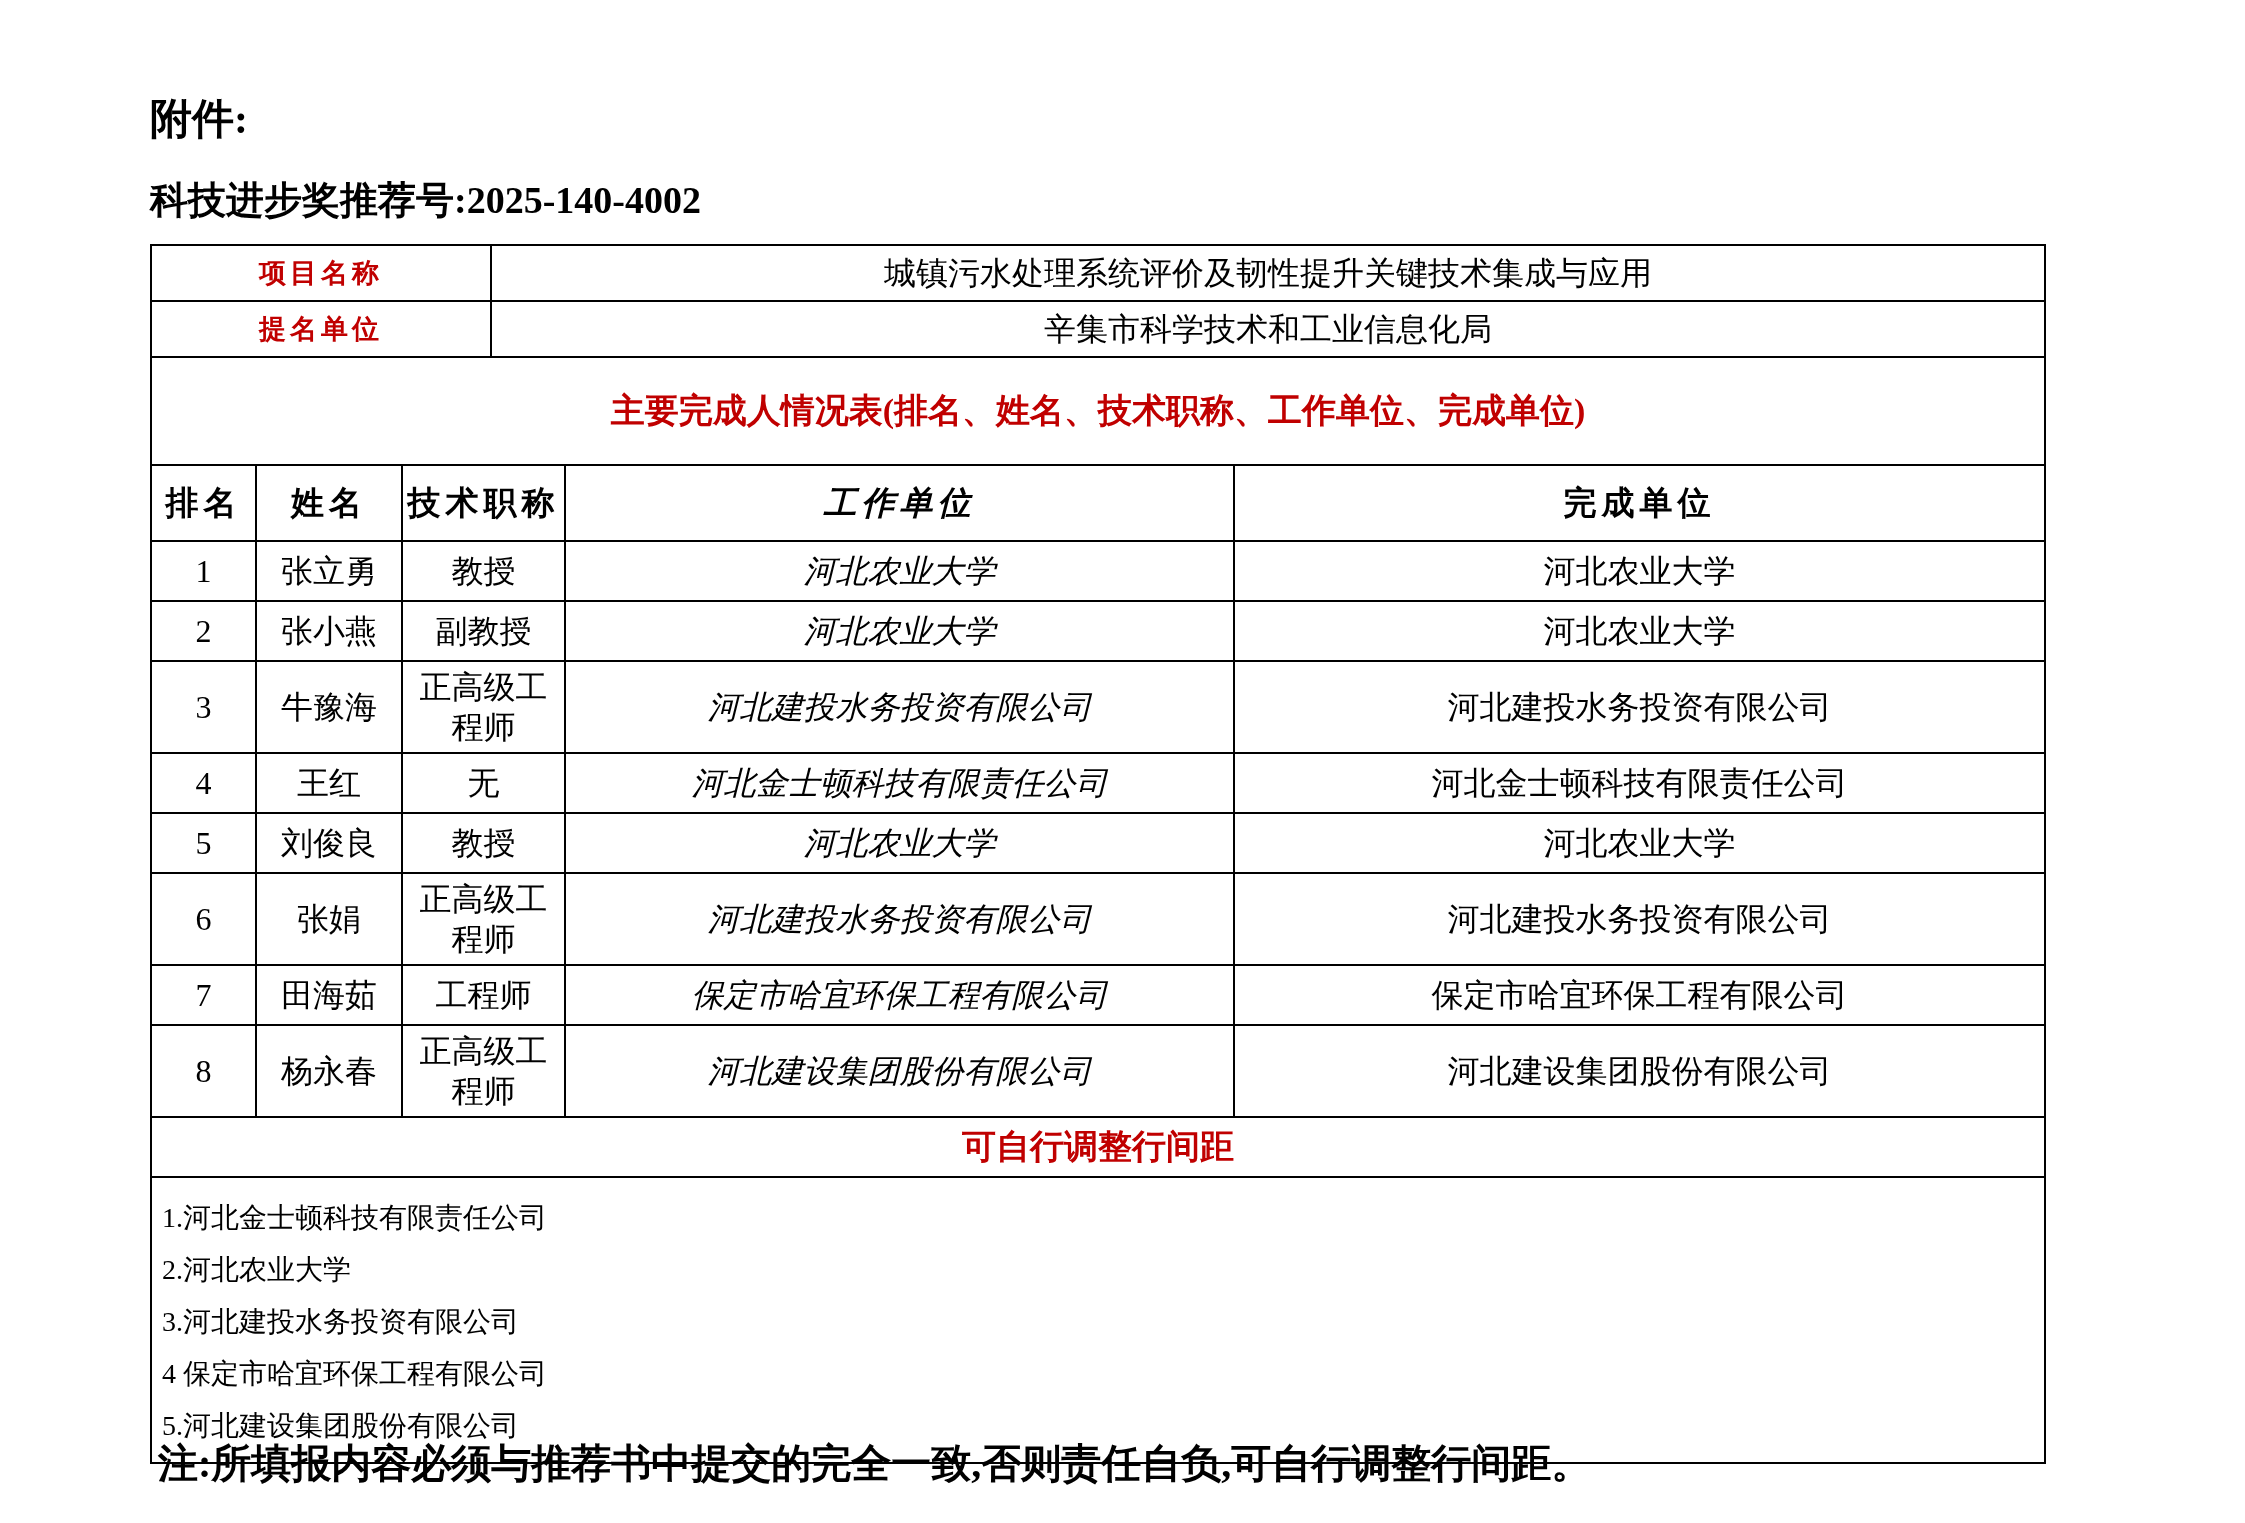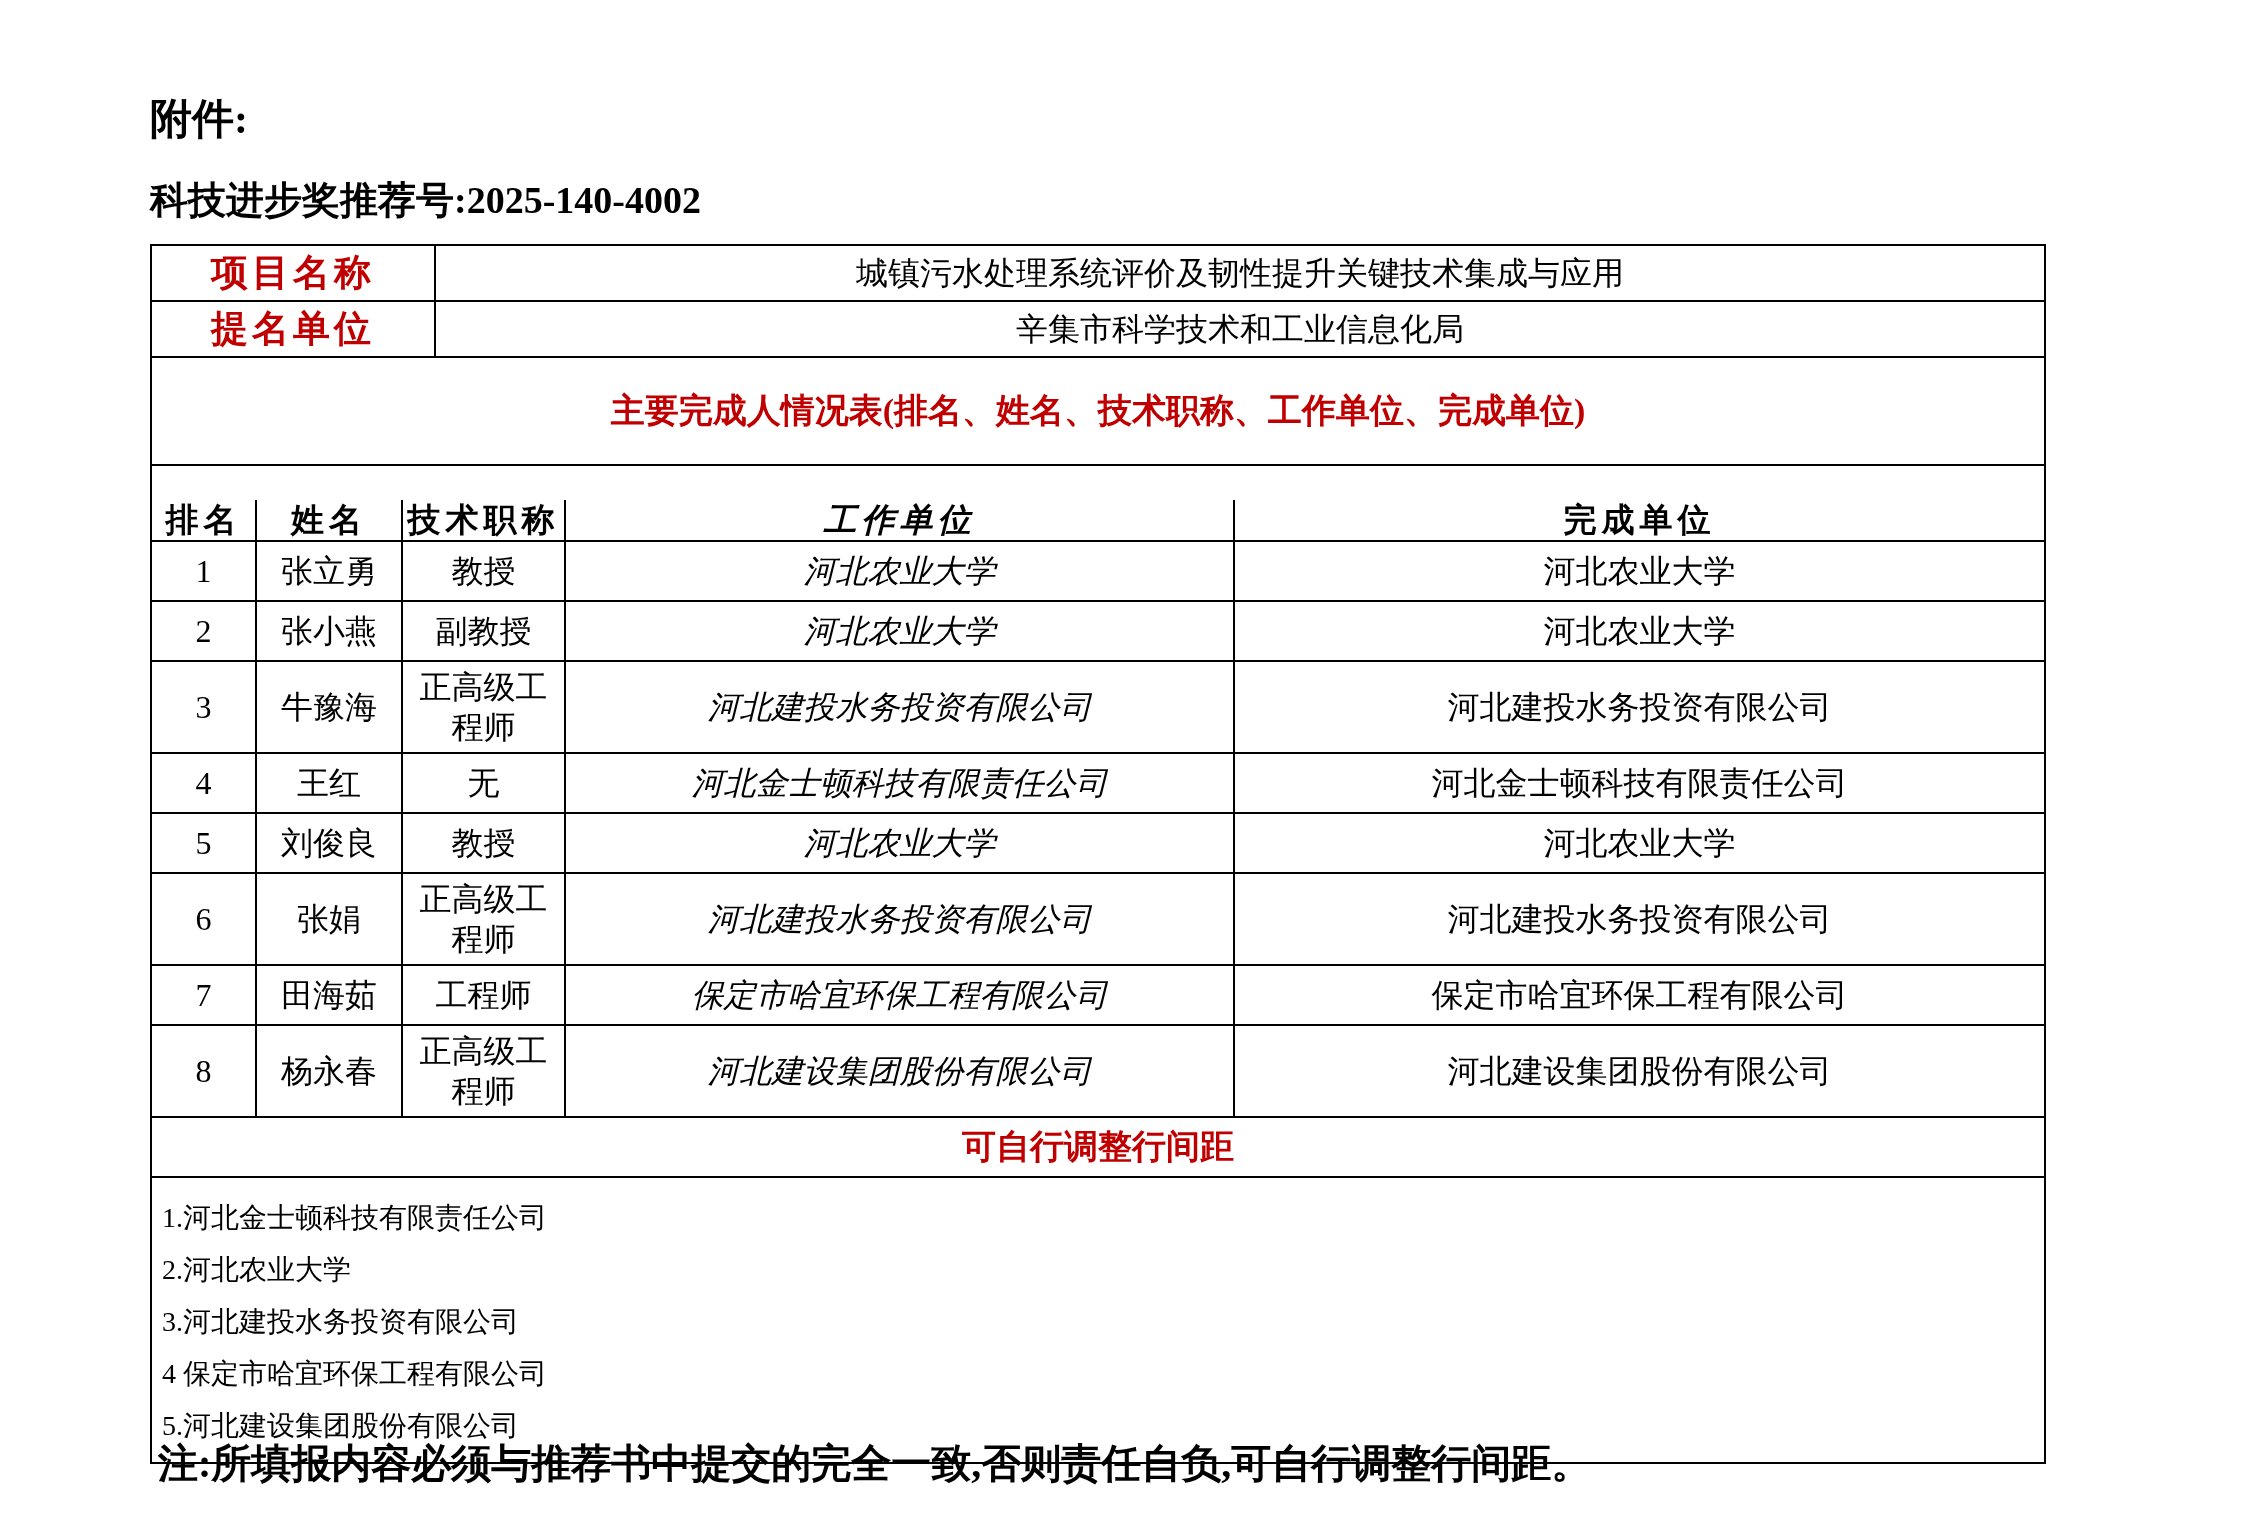--- a/index.html
+++ b/index.html
@@ -52,37 +52,37 @@
     box-sizing: border-box;
     font-size: 32px;
     line-height: 40px;
     overflow: hidden;
   }
   .td:first-child { border-left: none; }
   .td.full { width: 100%; }
   
   .r-info { height: 54px; }
   .r-info .lbl {
-    width: 282px;
+    width: 338px;
     color: var(--accent-red, #c00000);
     font-weight: bold;
-    font-size: 37px;
+    font-size: 27px;
     letter-spacing: 4px;
   }
   .r-info .val { flex: 1; font-size: 32px; }
   
   .r-title1 { height: 106px; }
   .r-title2 { height: 58px; }
   .red-title {
     color: var(--accent-red, #c00000);
     font-weight: bold;
     font-size: 34px;
   }
   
-  .r-head { height: 74px; align-items: flex-end; }
+  .r-head { height: 74px; }
   .r-head .td { font-weight: bold; font-size: 33px; letter-spacing: 5px; }
   .r-s { height: 58px; }
   .r-d { height: 90px; }
   .c-rank { width: 103px; }
   .c-name { width: 146px; }
   .c-title { width: 163px; padding: 0 2px; }
   .c-work { width: 669px; font-style: italic; }
   .c-done { flex: 1; }
   
   .r-units { min-height: 268px; }

